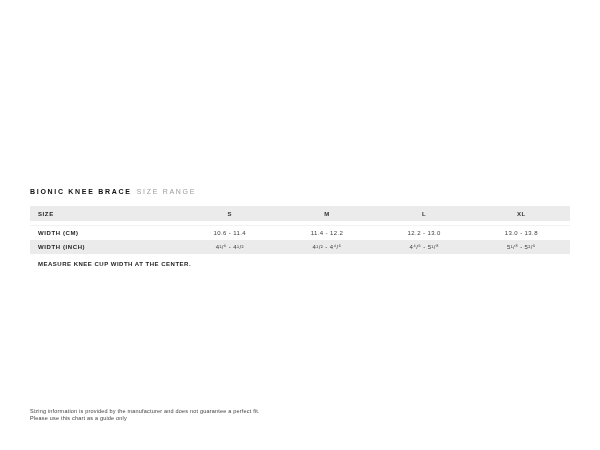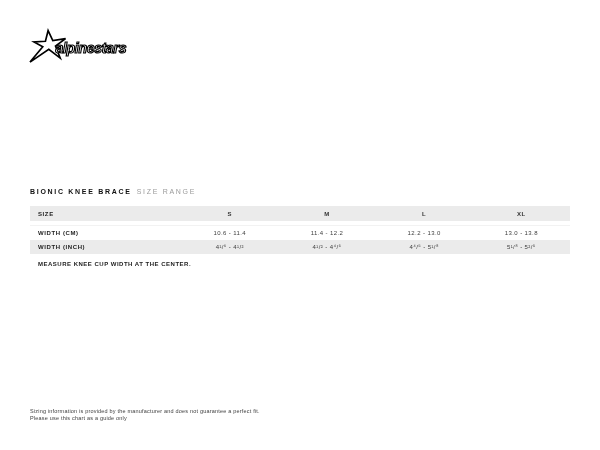--- a/index.html
+++ b/index.html
@@ -29,26 +29,20 @@
   .note { margin-top:7px; padding-left:8px; font-size:6px; font-weight:bold; letter-spacing:0.5px; color:#222; }
 
   
   .footer { position:absolute; left:30px; top:408px; font-size:5.5px; line-height:7px; color:#3e3e3e; letter-spacing:0.2px; }
 </style>
 </head>
 <body>
 
 <div class="page">
 
-  <div class="logo">
-    <svg viewBox="0 0 340 110" width="114" height="42">
-      <path d="M60 6 L74 36 L112 30 L82 52 L96 88 L62 62 L6 100 L44 54 L18 40 L52 38 Z" fill="#ffffff" stroke="#000000" stroke-width="5" stroke-linejoin="miter"></path>
-      <text x="82" y="74" font-family="Liberation Sans, sans-serif" font-size="42" font-weight="bold" font-style="italic" letter-spacing="-1" fill="#ffffff" stroke="#000000" stroke-width="3.5">alpinestars</text>
-    </svg>
-  </div>
 
   <div class="title-row">
     <span class="title-main">BIONIC KNEE BRACE</span><span class="title-sub">SIZE RANGE</span>
   </div>
 
   <div class="size-table">
 
     <div class="trow thead">
       <div class="cell label">SIZE</div>
       <div class="cell val">S</div>

